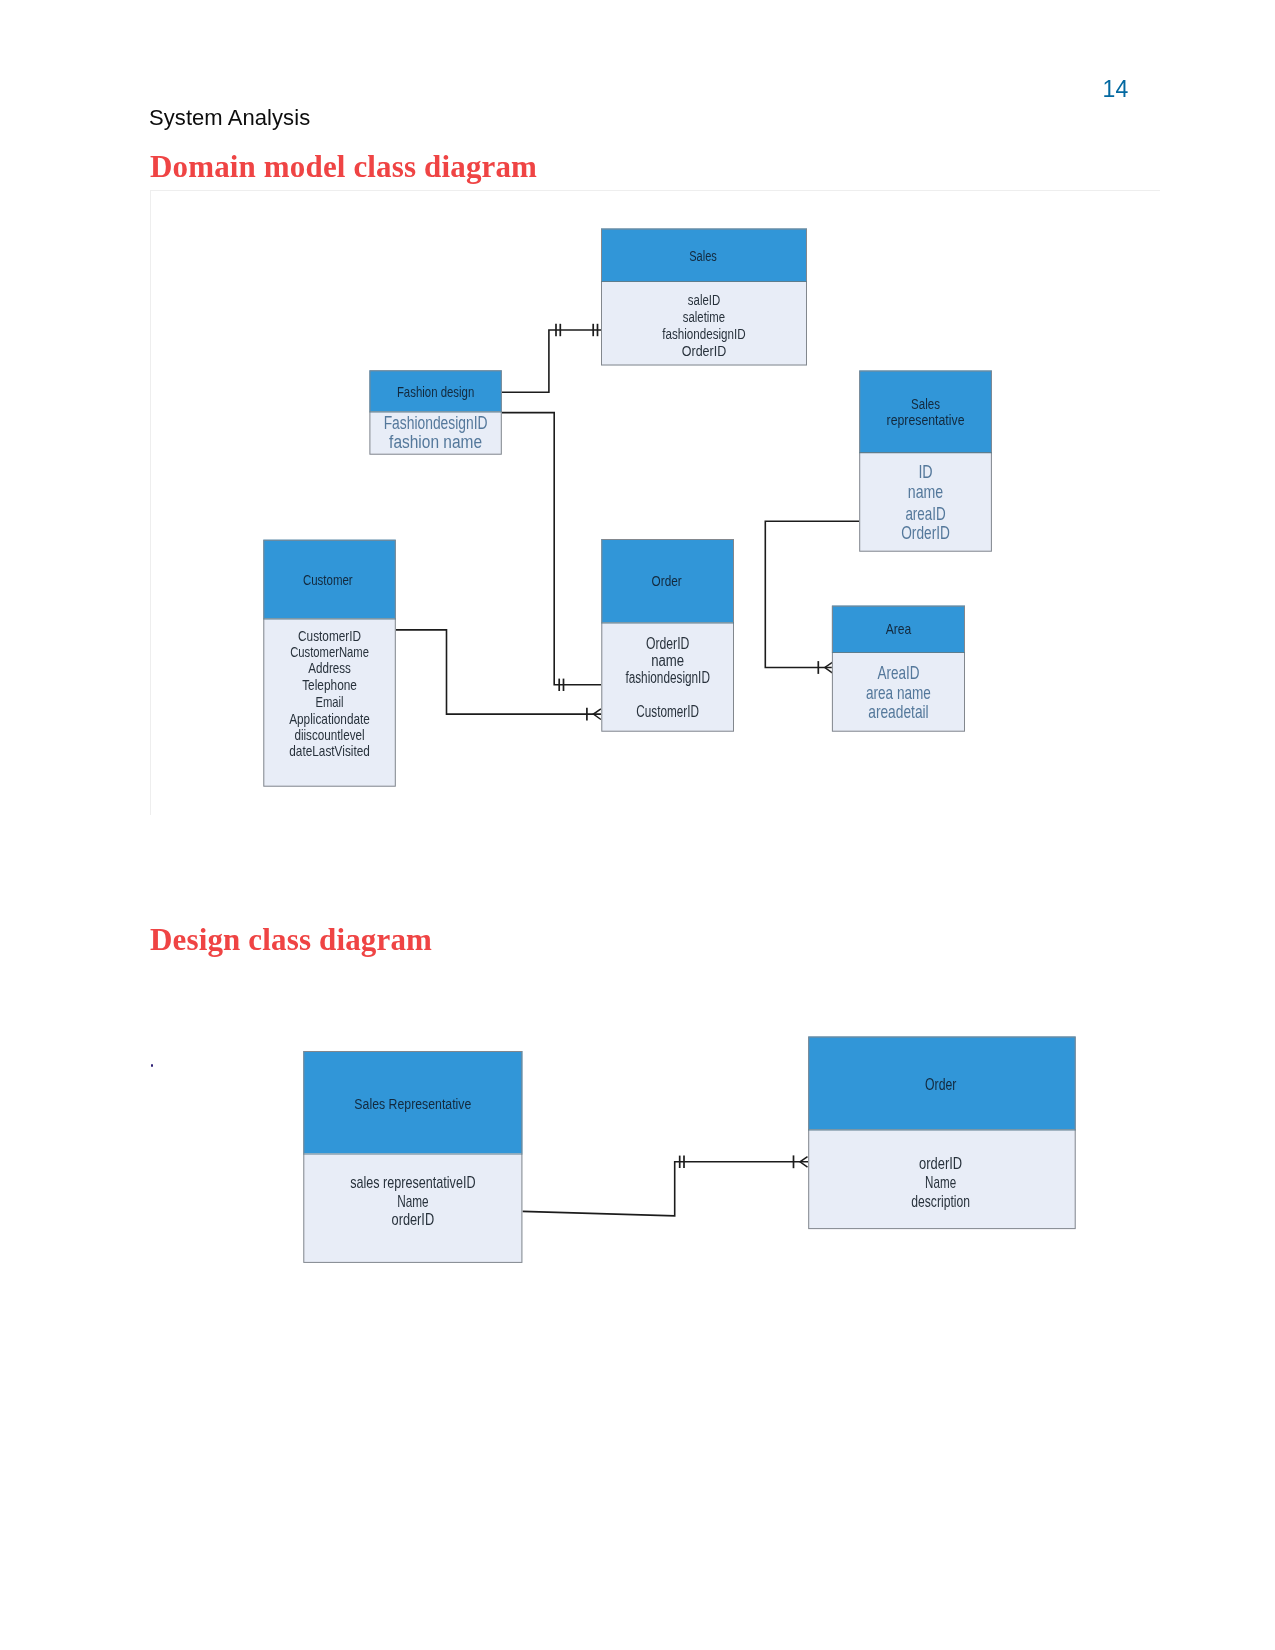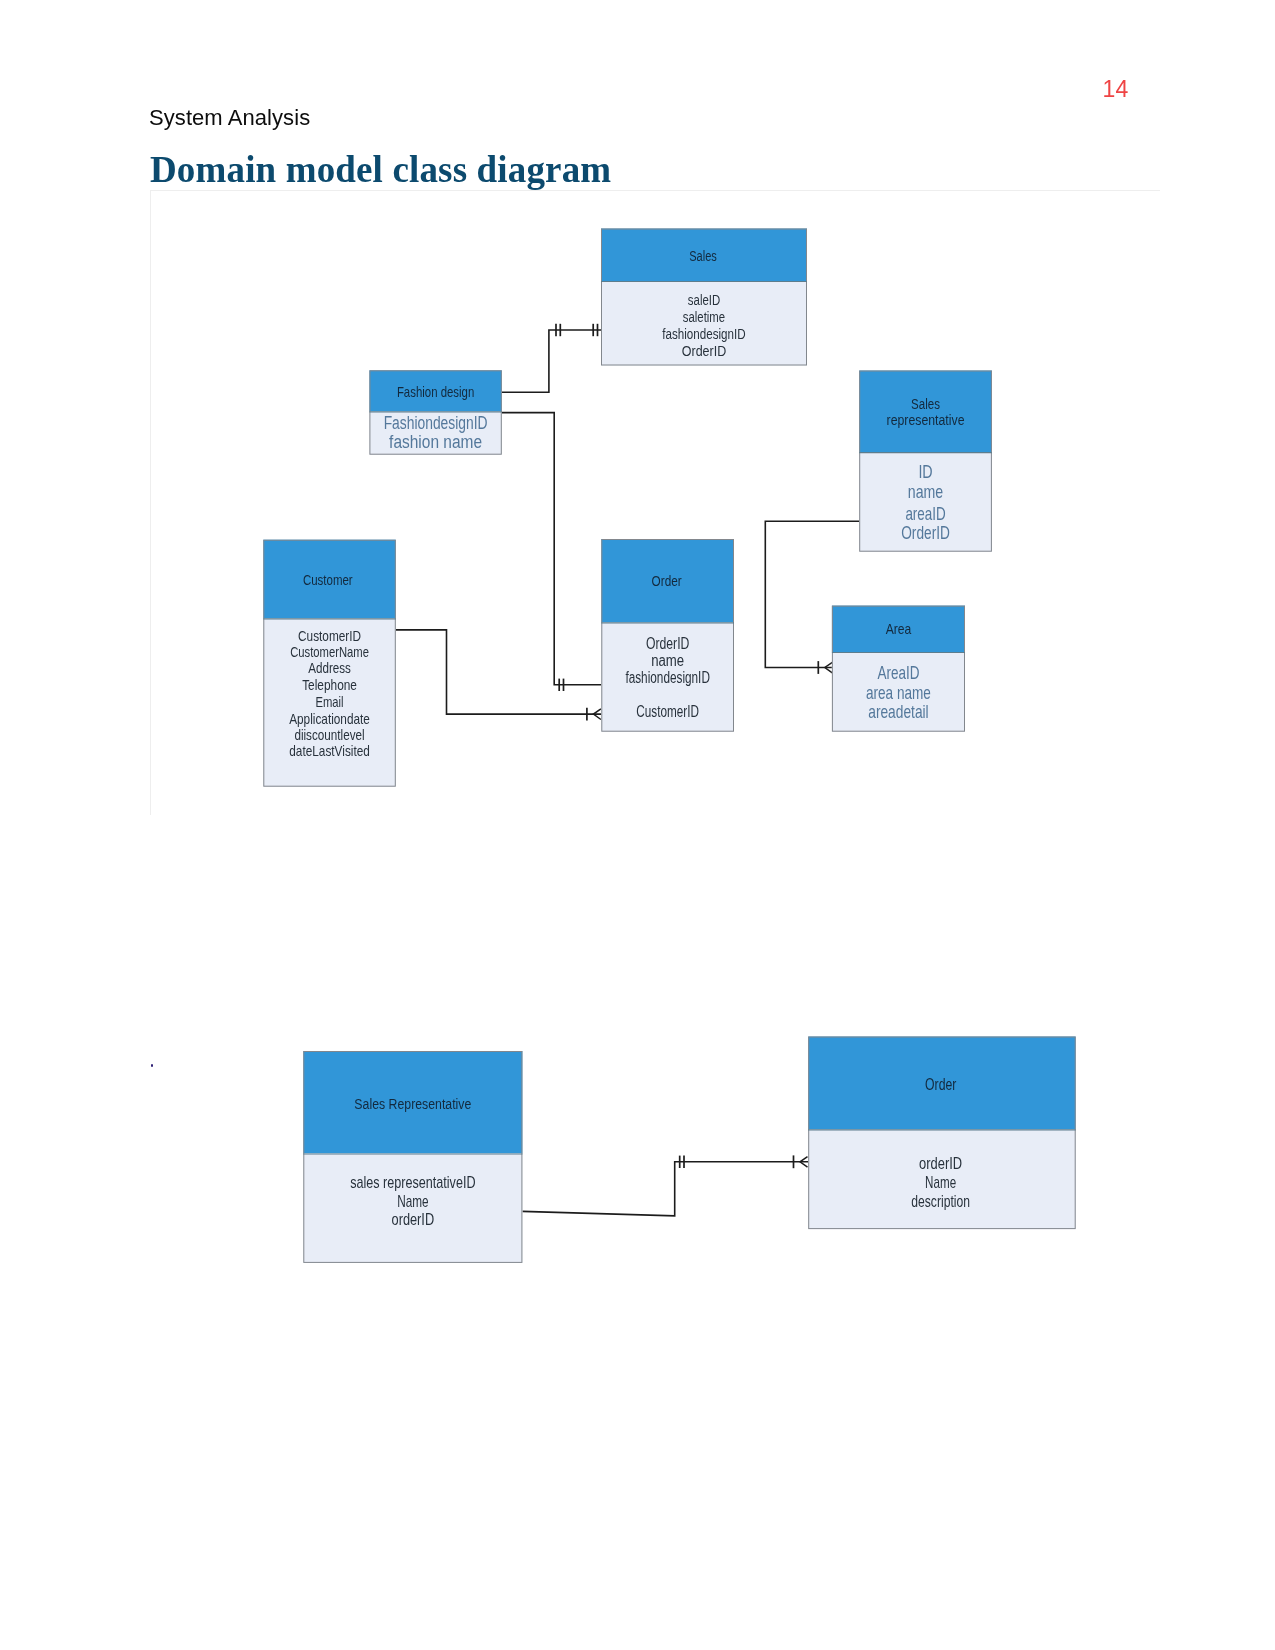--- a/index.html
+++ b/index.html
@@ -1,27 +1,27 @@
 <!DOCTYPE html>
 <html><head>
 <meta charset="utf-8">
 <title>System Analysis</title>
 <style>
   html,body{margin:0;padding:0;}
   body{width:1275px;height:1650px;background:#ffffff;position:relative;
        font-family:"Liberation Sans",sans-serif;overflow:hidden;}
   .page{position:absolute;left:0;top:0;width:1275px;height:1650px;}
 
-  #page-number{position:absolute;left:1102.6px;top:78.4px;font-size:23px;color:#ef4444;
+  #page-number{position:absolute;left:1102.6px;top:78.4px;font-size:23px;color:#0369a1;
       letter-spacing:0.1px;line-height:1;}
   #doc-subtitle{position:absolute;left:149px;top:106.8px;font-size:22px;color:#0d0d0d;
       line-height:1;letter-spacing:0.07px;}
 
   .h1{position:absolute;font-family:"Liberation Serif",serif;font-weight:bold;
-      color:#0c4a6e;font-size:37px;letter-spacing:0.15px;line-height:1;}
+      color:#ef4444;font-size:31px;letter-spacing:0.15px;line-height:1;}
   #heading-domain{left:150px;top:151.4px;}
   #heading-design{left:150px;top:923.5px;}
 
   #diagram1-frame{position:absolute;left:150px;top:190px;width:1010px;height:625px;
       border-top:1px solid #eeeeee;border-left:1px solid #eeeeee;box-sizing:border-box;}
 
   #stray-dot{position:absolute;left:150.5px;top:1063.5px;width:2.8px;height:3.6px;
       background:#2f2176;border-radius:50%;}
 
   svg.diagram{position:absolute;left:0;top:0;overflow:visible;}
@@ -137,20 +137,21 @@
       <rect class="cls-body" x="831.9" y="652" width="133.1" height="79.7"></rect>
       <rect class="cls-frame" x="832.4" y="606.1" width="132.1" height="125.1"></rect>
       <line class="cls-split" x1="831.9" y1="652.5" x2="965" y2="652.5"></line>
       <text class="cls-title" x="898.45" y="634" style="font-size:14.3px" textLength="25.6" lengthAdjust="spacingAndGlyphs">Area</text>
       <text class="cls-attr blue" x="898.45" y="679" style="font-size:18.5px" textLength="42" lengthAdjust="spacingAndGlyphs">AreaID</text>
       <text class="cls-attr blue" x="898.45" y="698.8" style="font-size:18.5px" textLength="65" lengthAdjust="spacingAndGlyphs">area name</text>
       <text class="cls-attr blue" x="898.45" y="717.8" style="font-size:18.5px" textLength="60.4" lengthAdjust="spacingAndGlyphs">areadetail</text>
     </g>
   </svg>
 
+  <div class="h1" id="heading-design">Design class diagram</div>
 
   <div id="stray-dot"></div>
 
   <svg class="diagram" id="diagram2" width="1275" height="1650" viewBox="0 0 1275 1650">
     <g>
       <polyline class="conn" points="522.4,1211.4 674.7,1215.9 674.7,1161.8 808.2,1161.8"></polyline>
       <line class="tick" x1="679.7" y1="1155.6" x2="679.7" y2="1168"></line>
       <line class="tick" x1="684" y1="1155.6" x2="684" y2="1168"></line>
       <line class="tick" x1="793.5" y1="1155.4" x2="793.5" y2="1168.2"></line>
       <path class="foot" d="M807.5,1156.6 L800,1161.8 L807.5,1167.2"></path>

